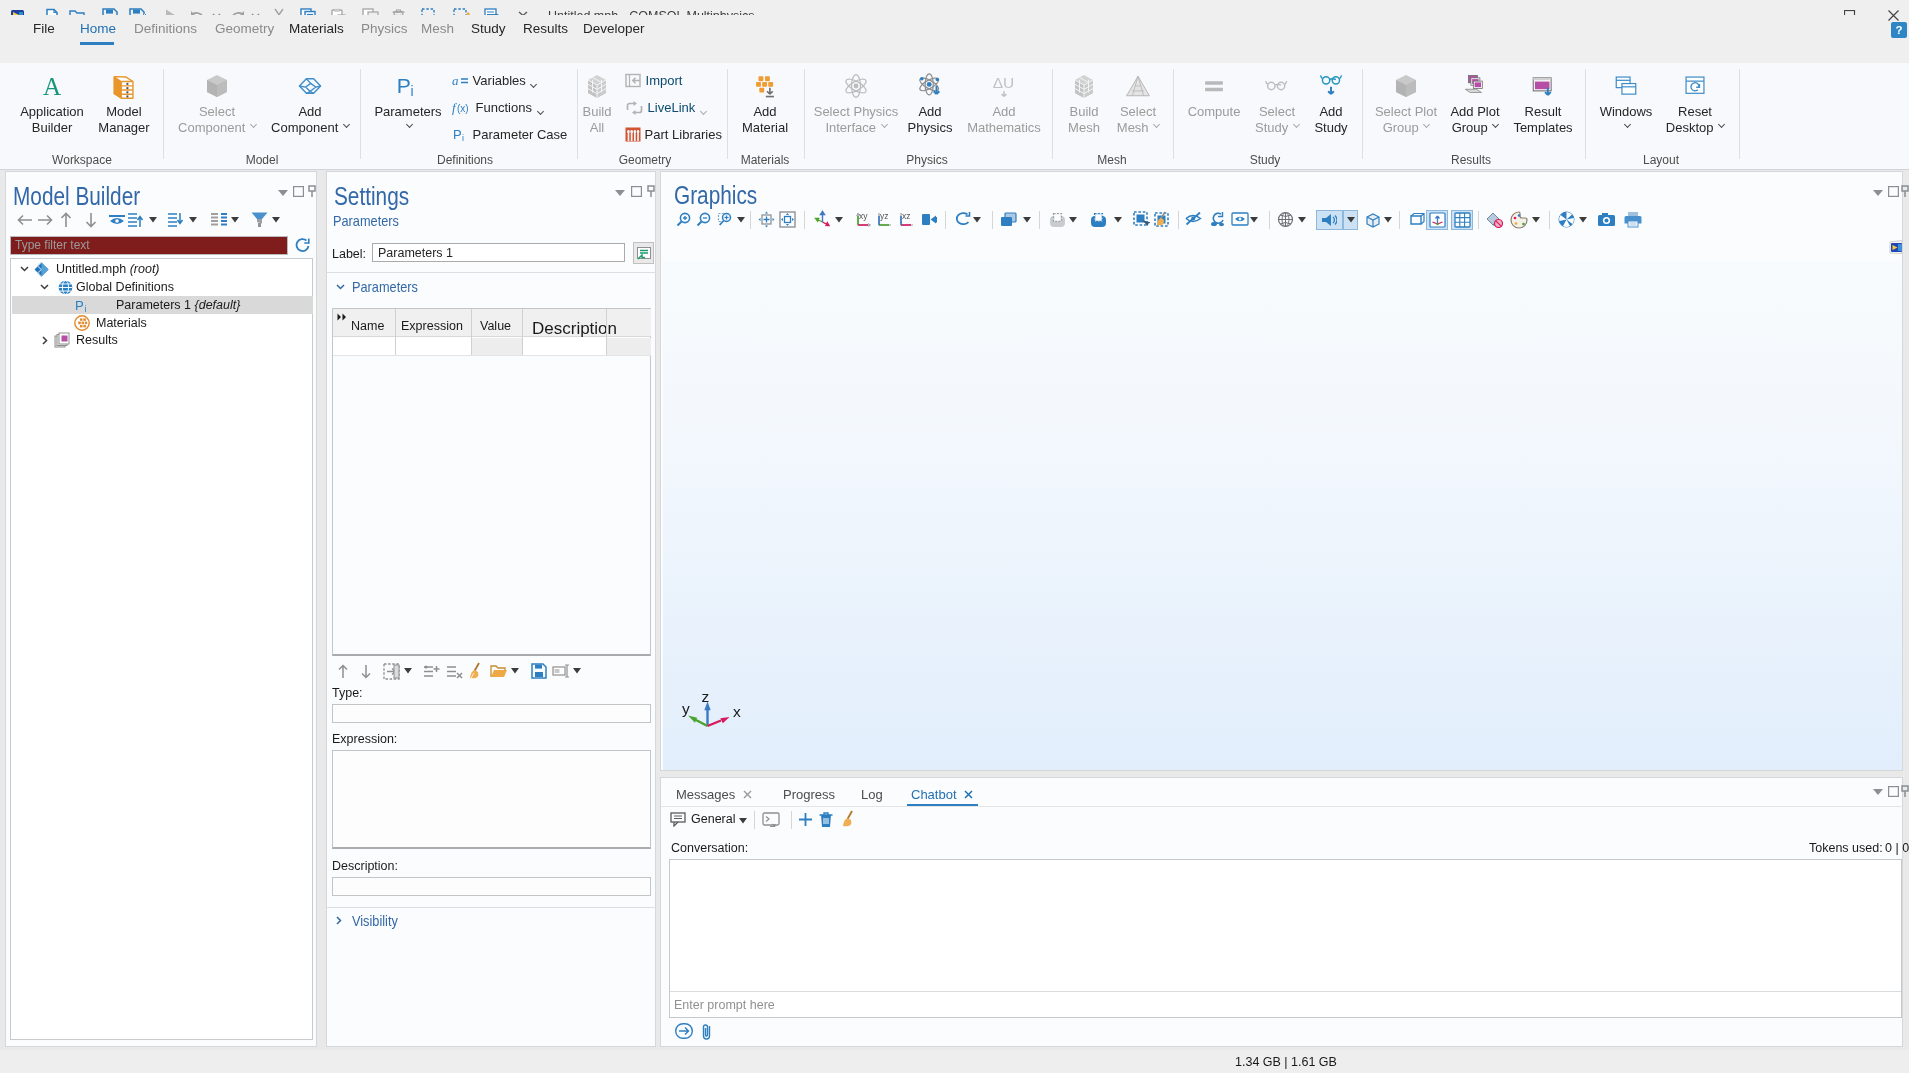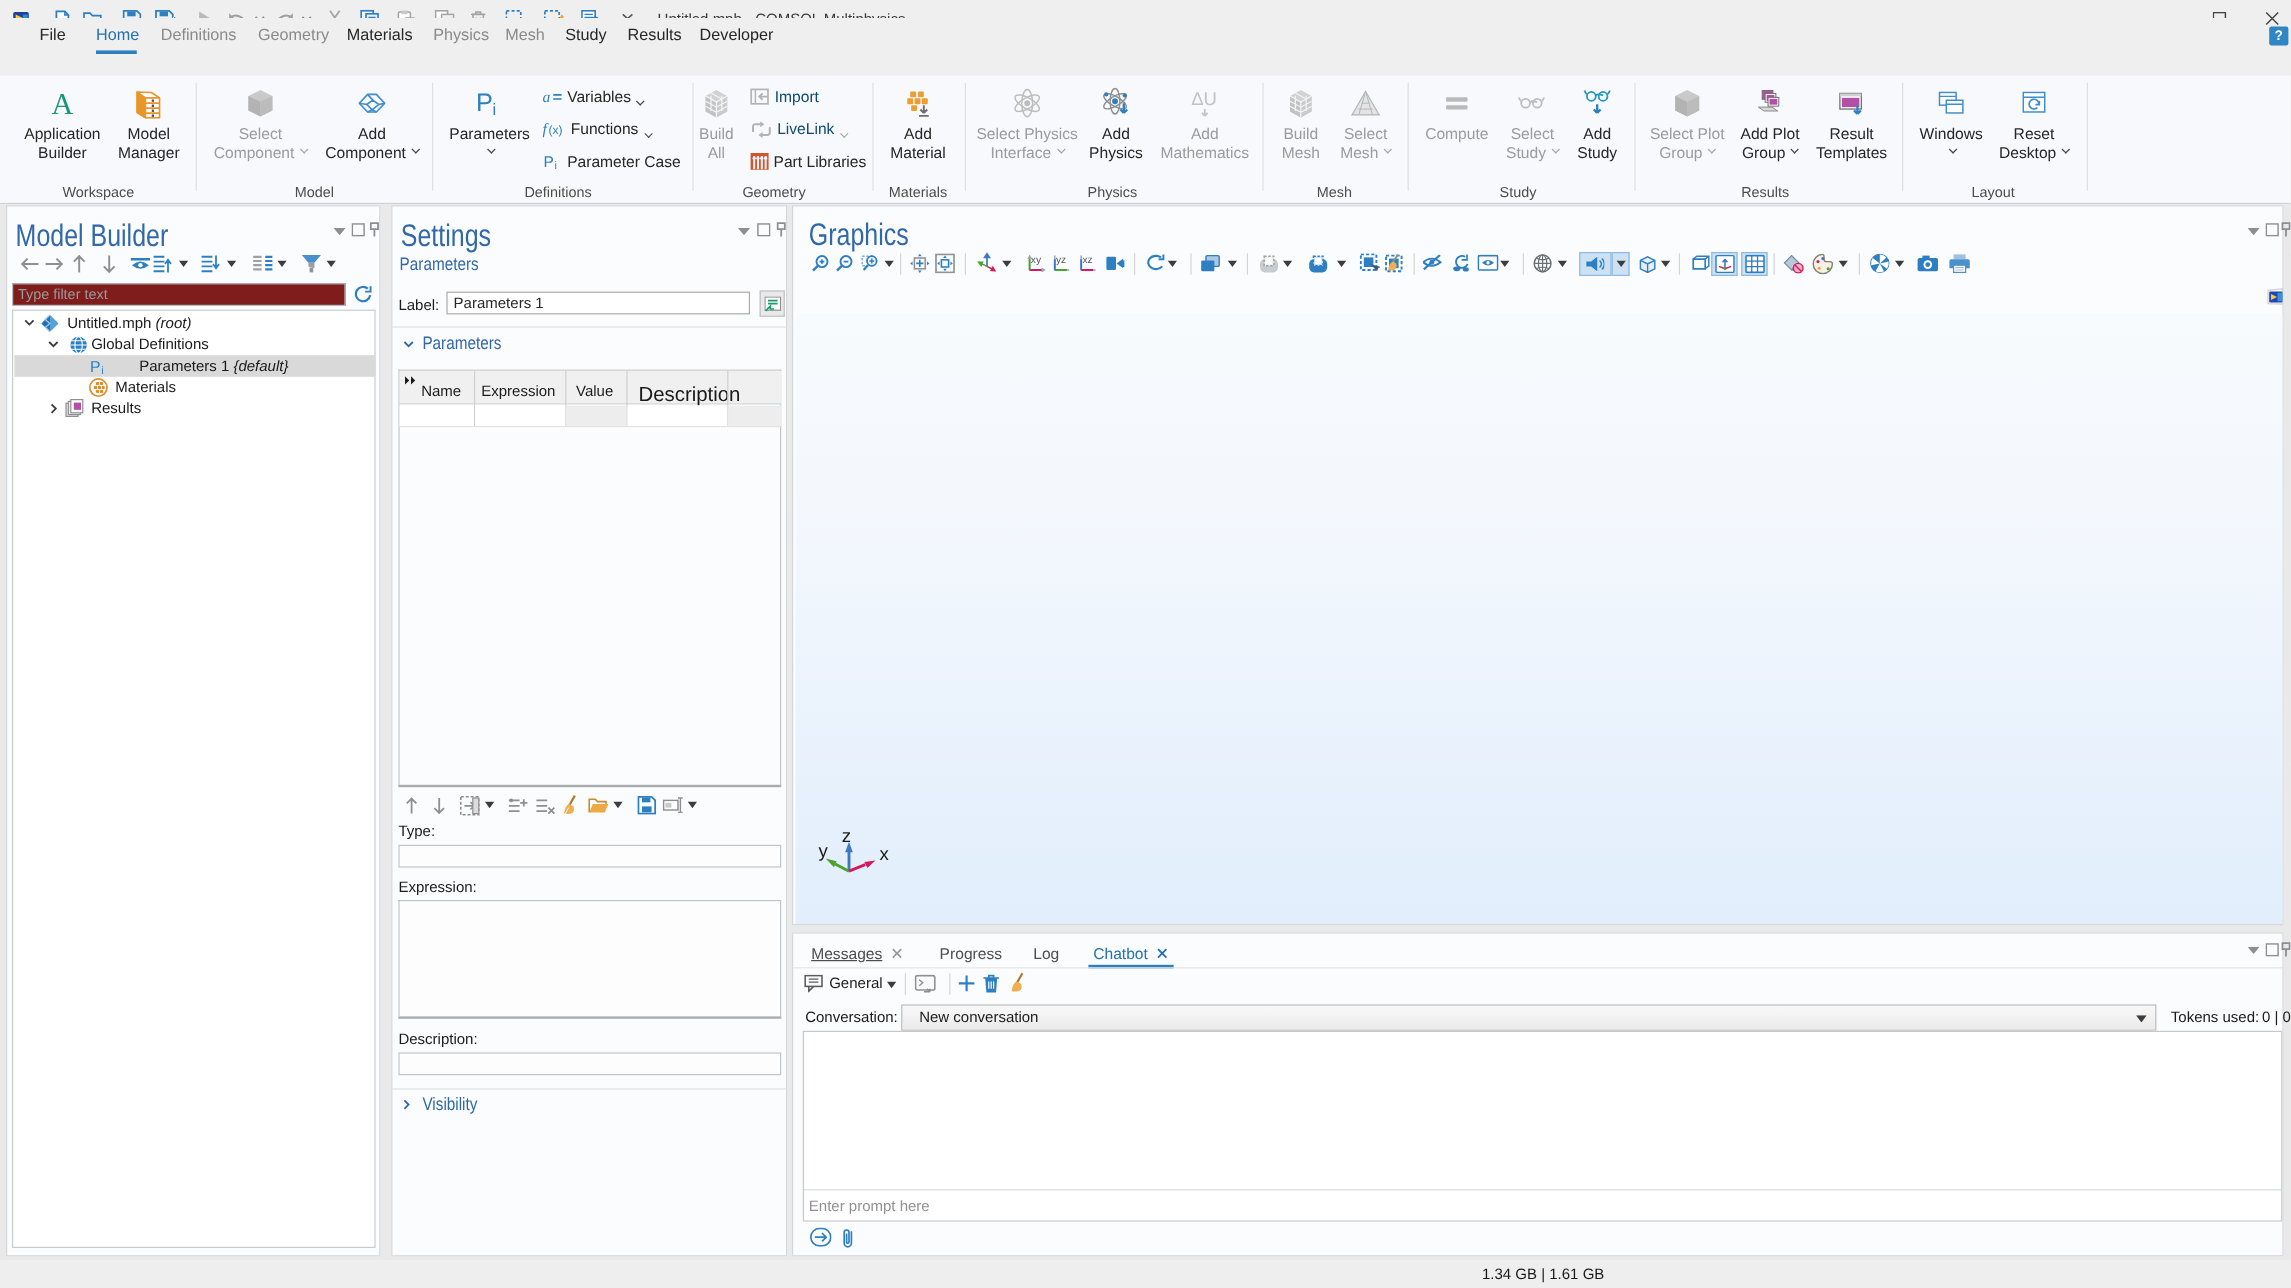--- a/index.html
+++ b/index.html
@@ -954,21 +954,21 @@
           <path d="M30.5 15.5 l-3.2 8.7 h6.4 z" fill="#3c78c3"></path>
         <path d="M30.5 40 L19 34" stroke="#4ba32e" stroke-width="2.4"></path>
           <path d="M11 29.5 l7 7.2 l2.2-5 z" fill="#4ba32e"></path>
         <path d="M30.5 40 L44 34.5" stroke="#d6195e" stroke-width="2.4"></path>
           <path d="M52.5 31 l-9.2 1.3 l2.5 5 z" fill="#d6195e"></path>
       </svg>
     </div>
   </div>
 
   <div class="panel" id="p-bot" style="left:660px; top:607px; width:1243px; height:270px;">
-    <div class="btab" style="left:15px; color:#4d4d4d;text-decoration:underline;">Messages</div>
+    <div class="btab" style="left:15px; color:#4d4d4d;">Messages</div>
     <svg class="ic" style="left:82px; top:12px;" width="9" height="9" viewBox="0 0 9 9">
         <path d="M1 1 L8 8 M8 1 L1 8" stroke="#9a9a9a" stroke-width="1.4"></path>
       </svg>
     <div class="btab" style="left:122px;">Progress</div>
     <div class="btab" style="left:200px;">Log</div>
     <div class="btab" style="left:250px; color:#2271b3;">Chatbot</div>
     <svg class="ic" style="left:303px; top:12px;" width="9" height="9" viewBox="0 0 9 9">
         <path d="M1 1 L8 8 M8 1 L1 8" stroke="#2271b3" stroke-width="1.5"></path>
       </svg>
     <div style="position:absolute; left:246px; top:26px; width:71px; height:2.5px; background:#2e7fc1;"></div>
@@ -997,26 +997,20 @@
         <path d="M2 4 h10 l-1 12 h-8 z" fill="#2e7fc1"></path>
         <path d="M0.5 4 h13 M5 4 v-2 h4 v2" fill="none" stroke="#2e7fc1" stroke-width="1.4"></path>
         <path d="M5 7 v6 M7 7 v6 M9 7 v6" stroke="#fff" stroke-width="1"></path>
       </svg>
     <svg class="ic" style="left:181px; top:32px;" width="14" height="18" viewBox="0 0 14 18">
         <path d="M10 1 L5.5 9" stroke="#b0772a" stroke-width="1.8"></path>
         <path d="M5.5 8 q-3.5 1 -4.5 8 q5 1 7.5-1 q1.5-2 0.5-5 z" fill="#efae52"></path>
       </svg>
 
     <div style="position:absolute; left:10px; top:63px; font-size:12.5px; color:#1a1a1a;">Conversation:</div>
-    <div style="position:absolute; left:90px; top:59px; width:1046px; height:22px; background:linear-gradient(#f8f8f8,#ebebeb); border:1px solid #b8bbbd;">
-      <div style="position:absolute; left:14px; top:3px; font-size:12.5px; color:#1a1a1a;">New conversation</div>
-      <svg class="ic" style="right:7px; top:8px;" width="9" height="6" viewBox="0 0 9 6">
-          <path d="M0 0 h9 l-4.5 6 z" fill="#3c3c3c"></path>
-        </svg>
-    </div>
     <div style="position:absolute; left:1148px; top:63px; font-size:12.5px; color:#1a1a1a;">Tokens used:</div>
     <div style="position:absolute; left:1224px; top:63px; font-size:12.5px; color:#1a1a1a; white-space:nowrap;">0 | 0</div>
 
     <div style="position:absolute; left:8px; top:81px; width:1233px; height:159px; background:#fff; border:1px solid #c6c9cb;">
       <div style="position:absolute; left:0; top:131px; width:100%; height:1px; background:#d9dcde;"></div>
       <div style="position:absolute; left:4px; top:138px; font-size:12.5px; color:#919191;">Enter prompt here</div>
     </div>
     <svg class="ic" style="left:14px; top:245px;" width="18" height="16" viewBox="0 0 18 16">
         <rect x="0.7" y="0.7" width="16.6" height="14.6" rx="7.3" fill="none" stroke="#2e7fc1" stroke-width="1.4"></rect>
         <path d="M4 8 h9 M10 4.5 L13.5 8 L10 11.5" fill="none" stroke="#2e7fc1" stroke-width="1.4"></path>

